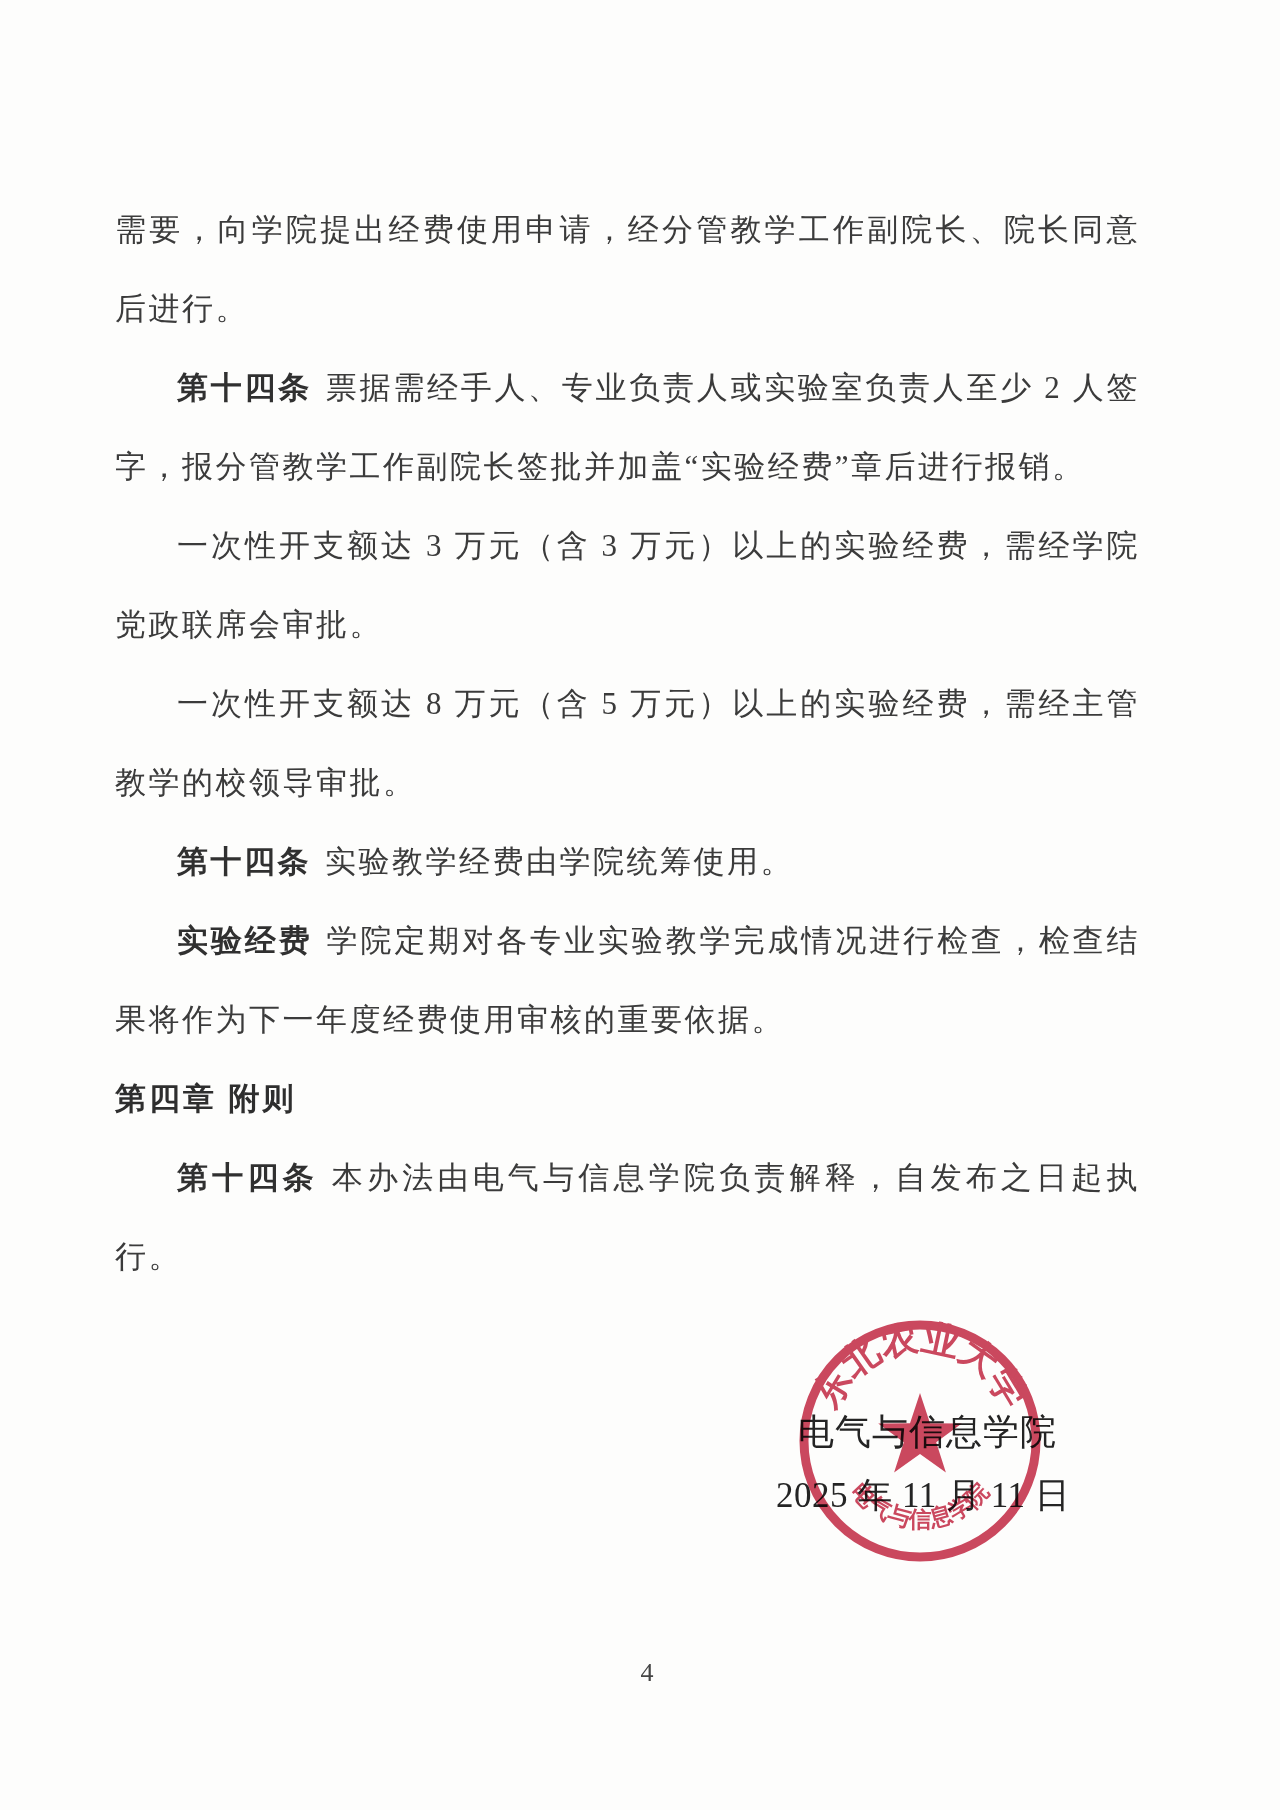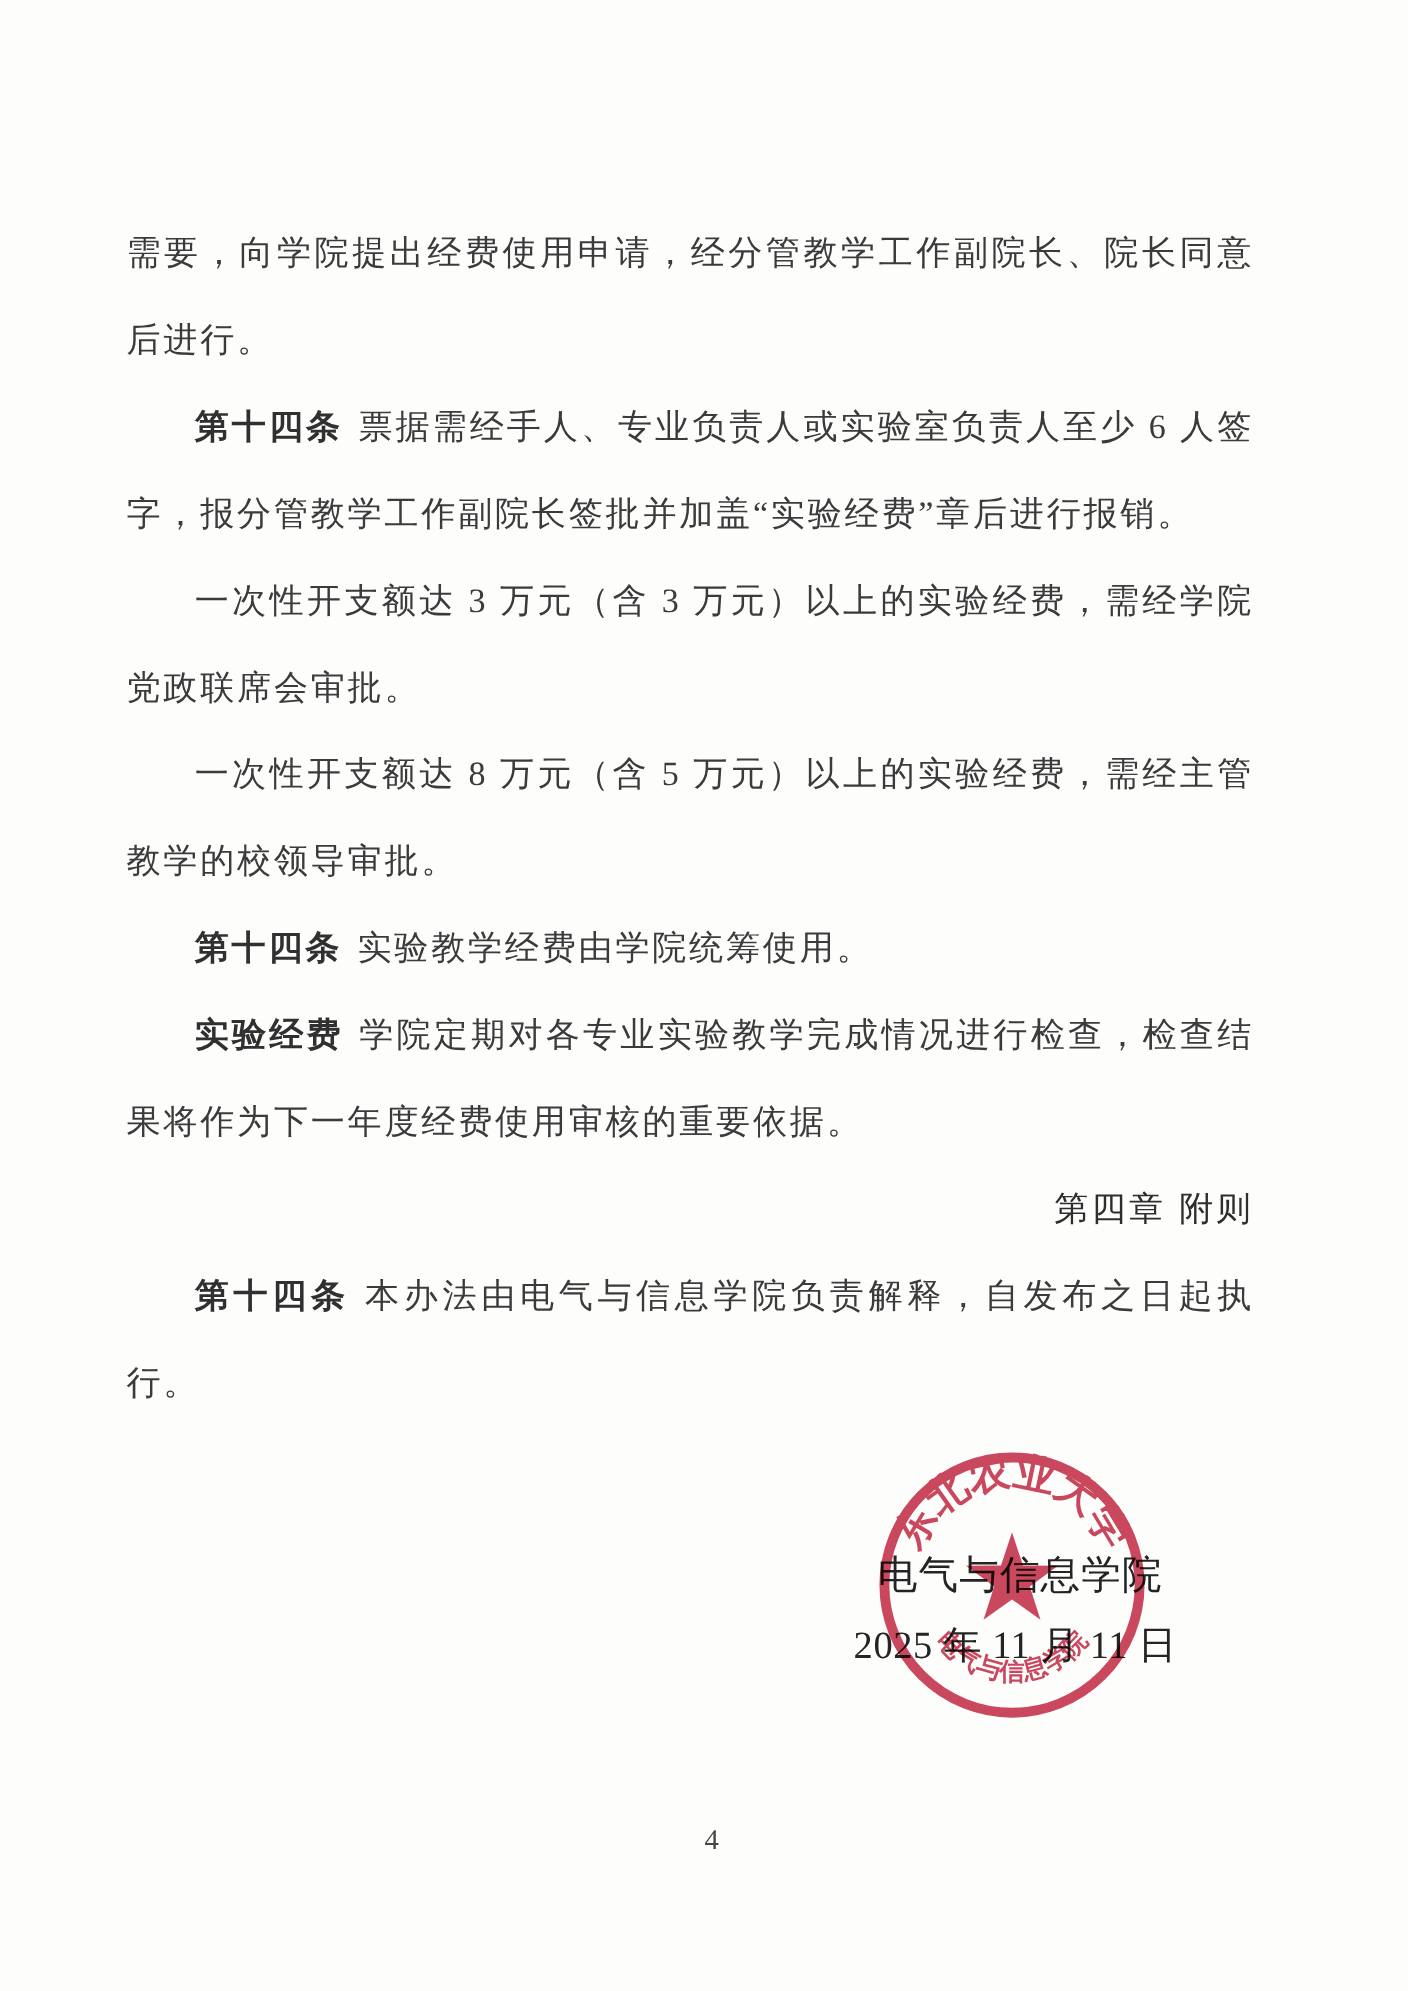--- a/index.html
+++ b/index.html
@@ -18,23 +18,23 @@
     letter-spacing:2.5px;
   }
   .text-block p{margin:0;}
   .indent{text-indent:2em;}
   .term{
     font-family:Liberation Serif, serif;
     font-weight:700;color:#303030;
     margin-right:.45em;
   }
   .chapter-heading{
-    text-align:right;text-indent:0;
+    text-align:left;text-indent:0;
     font-family:"Liberation Sans","DejaVu Sans",sans-serif;
-    font-weight:400;color:#2e2e2e;
+    font-weight:700;color:#2e2e2e;
     letter-spacing:3px;
   }
   .seal-wrap{
     position:absolute;left:795px;top:1316px;width:250px;height:250px;
     opacity:.93;
   }
   .sig-org{
     position:absolute;left:798px;top:1408px;
     font-size:36px;letter-spacing:1px;color:#242424;
     mix-blend-mode:multiply;white-space:nowrap;
@@ -54,21 +54,21 @@
   }
 </style>
 </head>
 <body>
 
 <div class="page">
 
   <div class="text-block">
     <p>需要，向学院提出经费使用申请，经分管教学工作副院长、院长同意后进行。</p>
 
-    <p class="indent"><span class="term">第十四条</span><span>票据需经手人、专业负责人或实验室负责人至少 6 人签字，报分管教学工作副院长签批并加盖“实验经费”章后进行报销。</span></p>
+    <p class="indent"><span class="term">第十四条</span><span>票据需经手人、专业负责人或实验室负责人至少 2 人签字，报分管教学工作副院长签批并加盖“实验经费”章后进行报销。</span></p>
 
     <p class="indent">一次性开支额达 3 万元（含 3 万元）以上的实验经费，需经学院党政联席会审批。</p>
 
     <p class="indent">一次性开支额达 8 万元（含 5 万元）以上的实验经费，需经主管教学的校领导审批。</p>
 
     <p class="indent"><span class="term">第十四条</span><span>实验教学经费由学院统筹使用。</span></p>
 
     <p class="indent"><span class="term">实验经费</span><span>学院定期对各专业实验教学完成情况进行检查，检查结果将作为下一年度经费使用审核的重要依据。</span></p>
 
     <p class="chapter-heading">第四章 附则</p>

